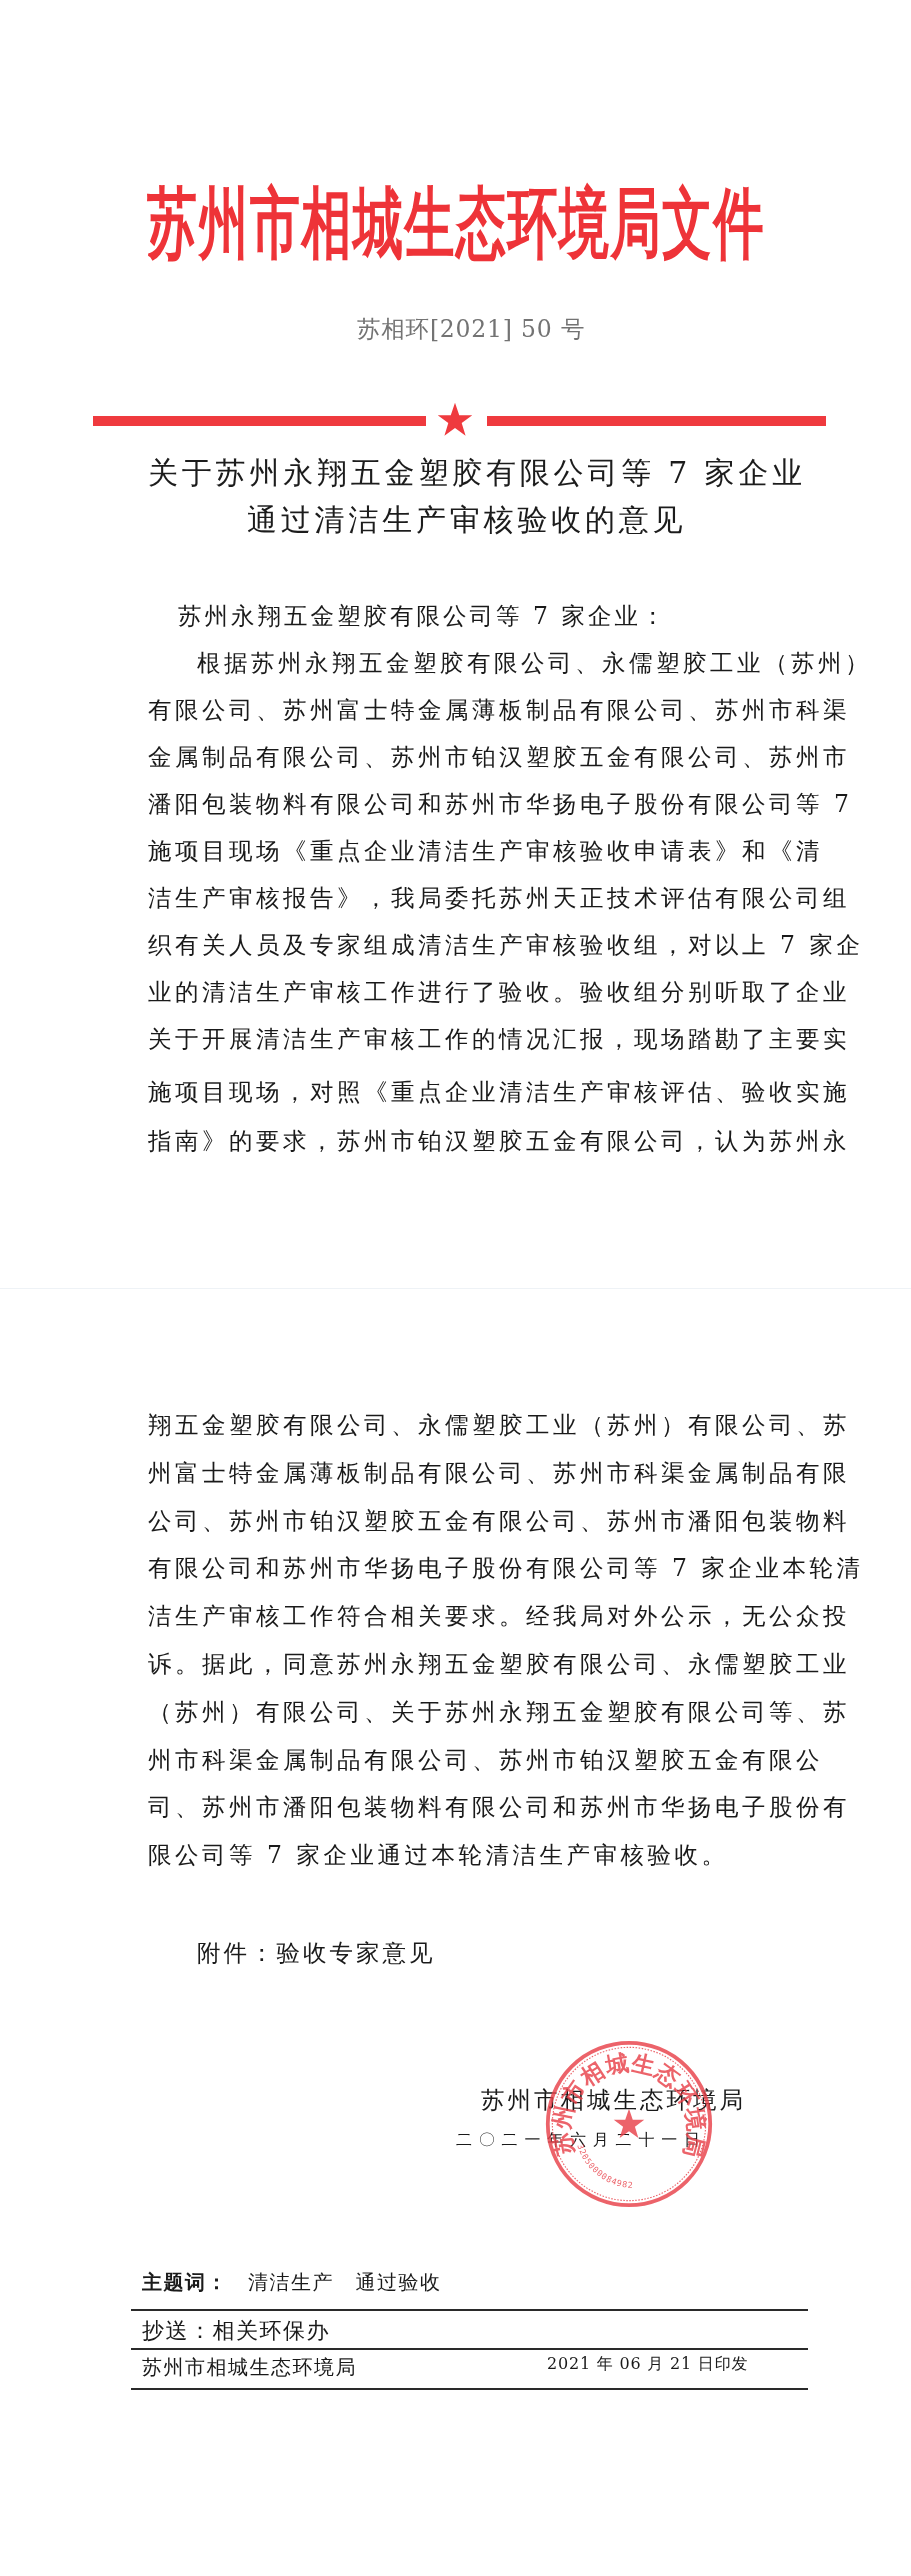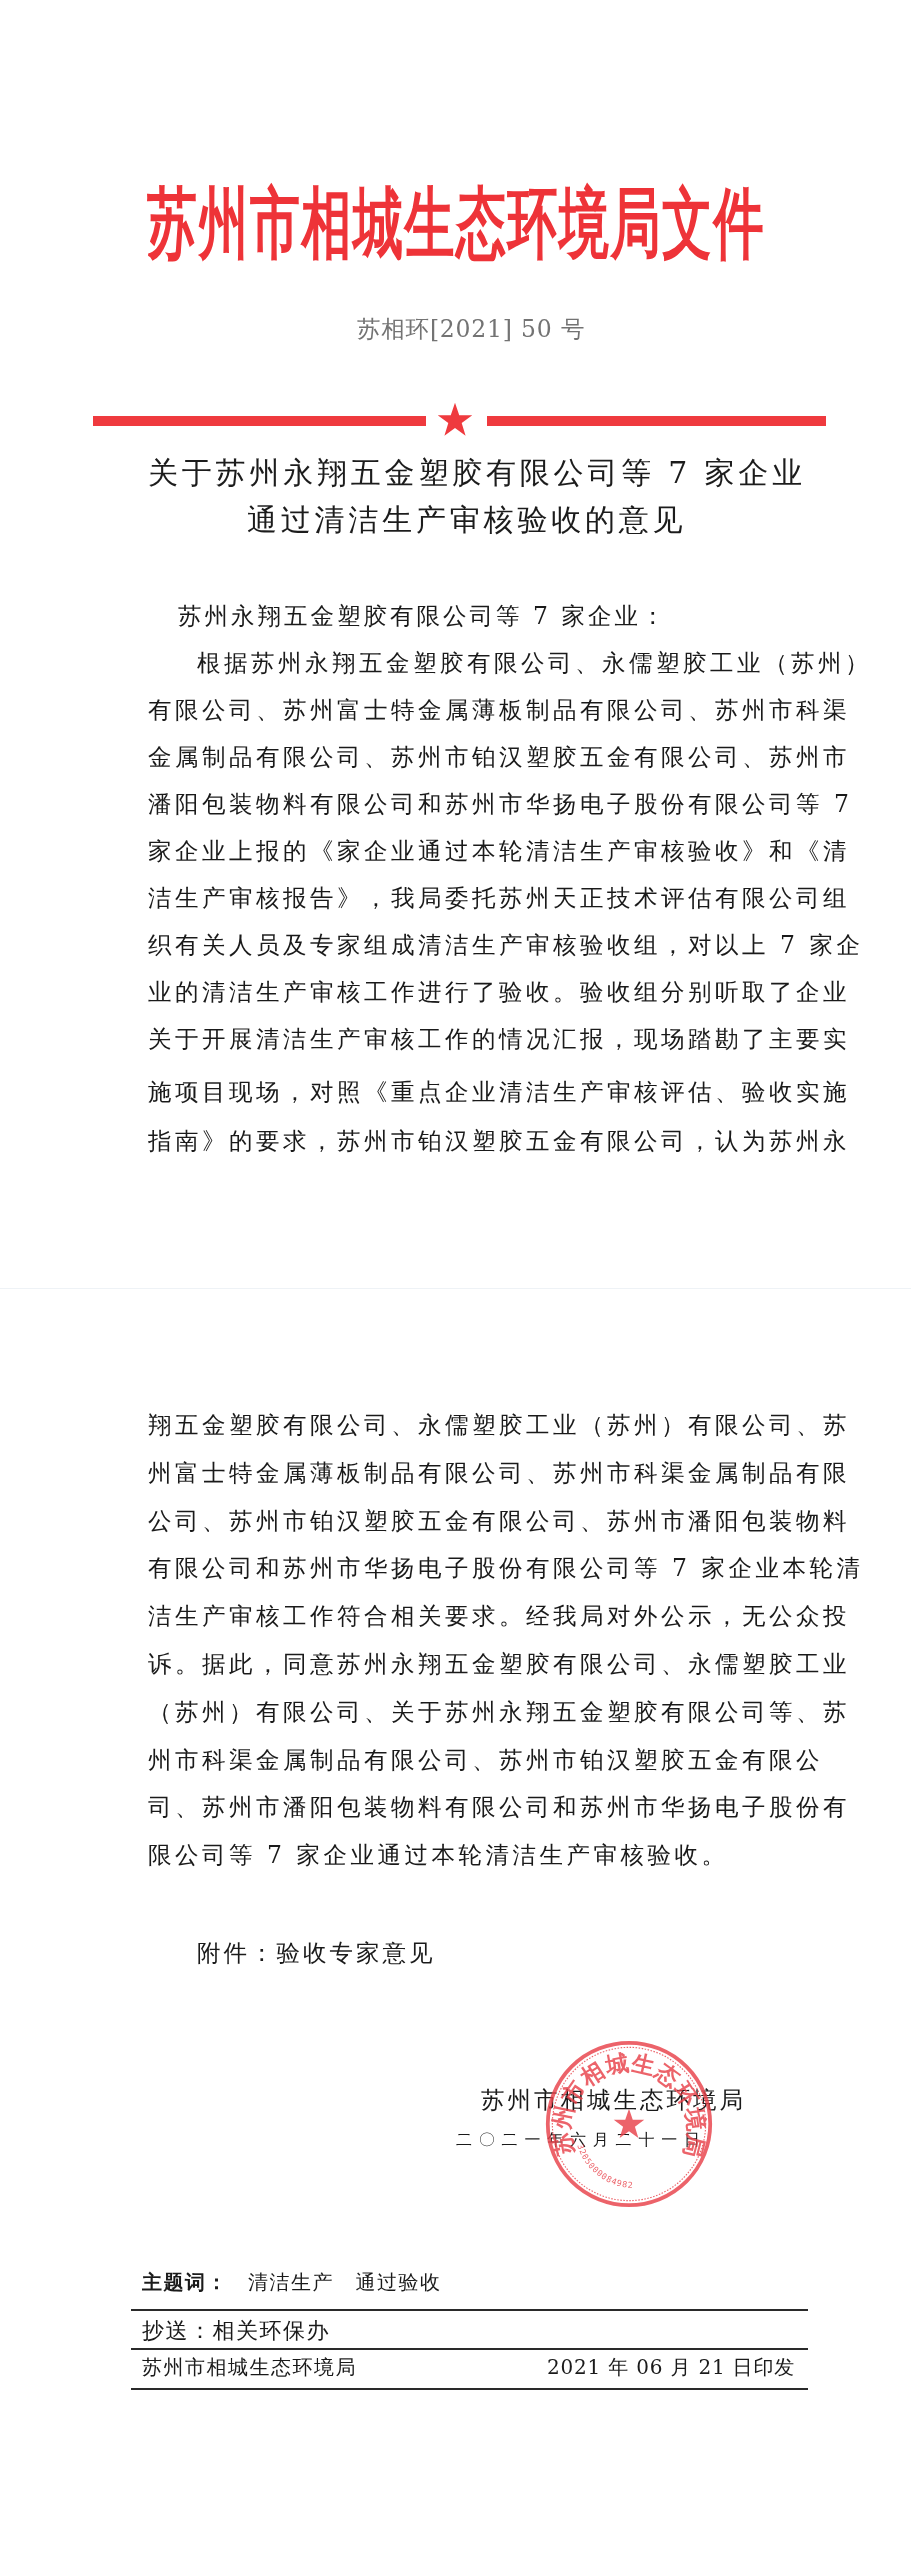--- a/index.html
+++ b/index.html
@@ -38,21 +38,21 @@
     .sign-date { left: 456px; top: 2130px; font-size: 16px; letter-spacing: 6.8px; }
 
     .stamp { left: 544px; top: 2039px; width: 170px; height: 170px; opacity: 0.82; }
 
     
     .kw { left: 142px; top: 2269px; font-size: 20px; font-weight: bold; letter-spacing: 1.5px; }
     .kw-val { left: 248px; top: 2269px; font-size: 20px; letter-spacing: 1.5px; }
     .hr { left: 131px; width: 677px; height: 1.5px; background: #2a2a2a; }
     .cc { left: 142px; top: 2316px; font-size: 22px; letter-spacing: 1.5px; text-align: right; }
     .issuer { left: 142px; top: 2354px; font-size: 20px; letter-spacing: 1.5px; }
-    .issued { left: 547px; top: 2354px; font-size: 20px; letter-spacing: 0.8px; }
+    .issued { left: 547px; top: 2354px; font-size: 16px; letter-spacing: 0.8px; }
   </style>
 </head>
 <body>
 
 <div class="abs masthead">苏州市相城生态环境局文件</div>
 <div class="abs docno">苏相环[2021] 50 号</div>
 
 <div class="abs rule rule-left"></div>
 <svg class="abs star" viewBox="0 0 100 100">
   <polygon points="50,2 61.8,36.8 98,36.8 68.6,58.6 79.4,94 50,72.5 20.6,94 31.4,58.6 2,36.8 38.2,36.8" fill="#ef3a3e"></polygon>
@@ -61,21 +61,21 @@
 
 <div class="abs title title-1">关于苏州永翔五金塑胶有限公司等 7 家企业</div>
 <div class="abs title title-2">通过清洁生产审核验收的意见</div>
 
 <div class="abs salute">苏州永翔五金塑胶有限公司等 7 家企业：</div>
 
 <div class="abs body-line indent" style="top:648px">根据苏州永翔五金塑胶有限公司、永儒塑胶工业（苏州）</div>
 <div class="abs body-line" style="top:695px">有限公司、苏州富士特金属薄板制品有限公司、苏州市科渠</div>
 <div class="abs body-line" style="top:742px">金属制品有限公司、苏州市铂汉塑胶五金有限公司、苏州市</div>
 <div class="abs body-line" style="top:789px">潘阳包装物料有限公司和苏州市华扬电子股份有限公司等 7</div>
-<div class="abs body-line" style="top:836px">家企业上报的《家企业通过本轮清洁生产审核验收》和《清</div>
+<div class="abs body-line" style="top:836px">施项目现场《重点企业清洁生产审核验收申请表》和《清</div>
 <div class="abs body-line" style="top:883px">洁生产审核报告》，我局委托苏州天正技术评估有限公司组</div>
 <div class="abs body-line" style="top:930px">织有关人员及专家组成清洁生产审核验收组，对以上 7 家企</div>
 <div class="abs body-line" style="top:977px">业的清洁生产审核工作进行了验收。验收组分别听取了企业</div>
 <div class="abs body-line" style="top:1024px">关于开展清洁生产审核工作的情况汇报，现场踏勘了主要实</div>
 <div class="abs body-line" style="top:1077px">施项目现场，对照《重点企业清洁生产审核评估、验收实施</div>
 <div class="abs body-line" style="top:1126px">指南》的要求，苏州市铂汉塑胶五金有限公司，认为苏州永</div>
 
 <div class="abs page-seam"></div>
 
 <div class="abs body-line" style="top:1410px">翔五金塑胶有限公司、永儒塑胶工业（苏州）有限公司、苏</div>

